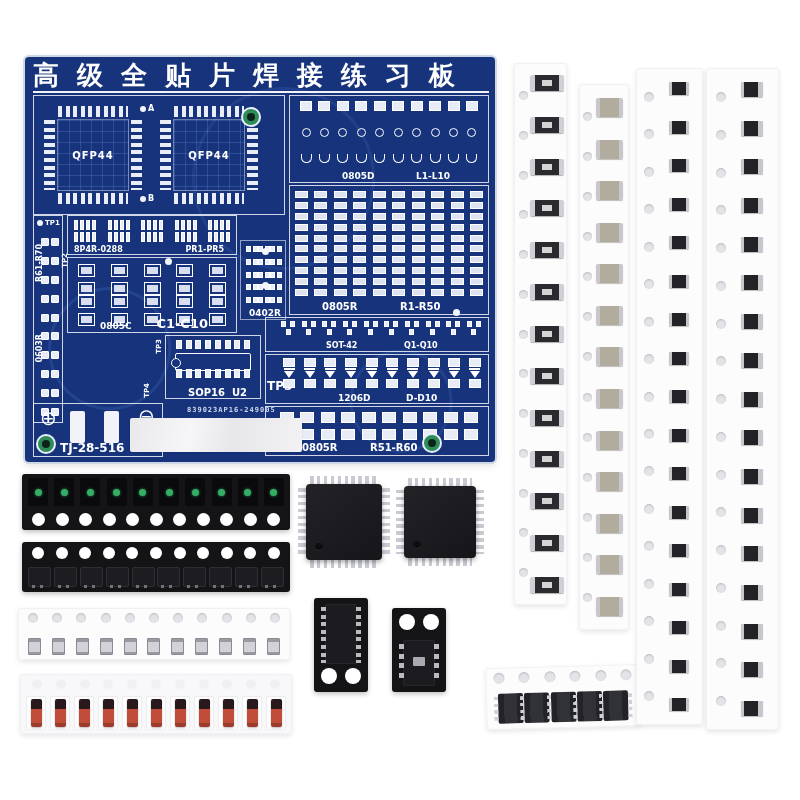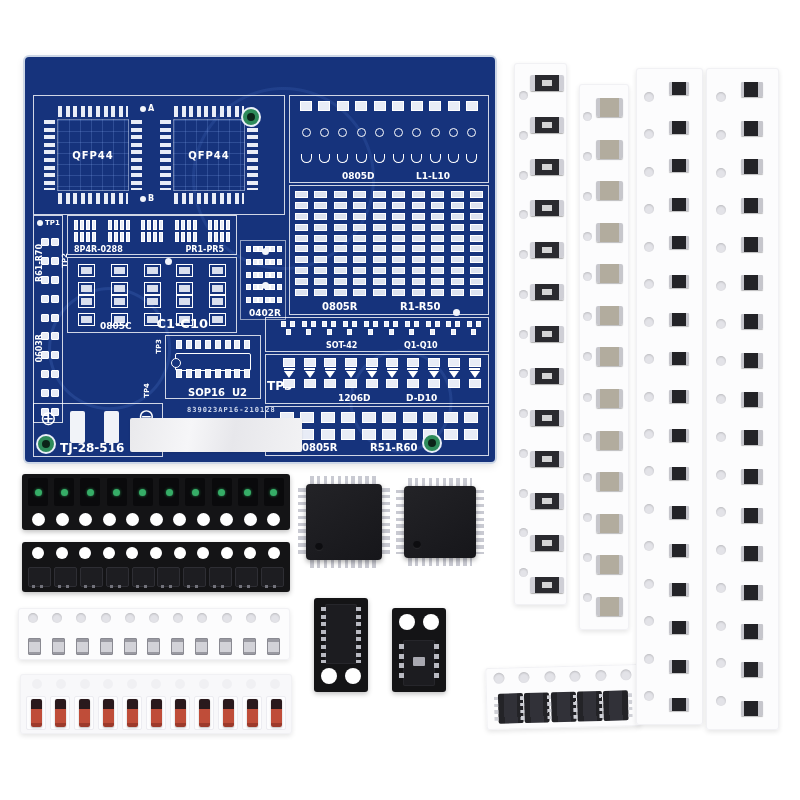--- a/index.html
+++ b/index.html
@@ -144,20 +144,21 @@
   .netres::before,.netres::after { content:''; position:absolute; top:3px; bottom:3px; width:4px;
       background:repeating-linear-gradient(to bottom,#cfd0d6 0 3.5px,transparent 3.5px 6.8px); }
   .netres::before{left:-4px} .netres::after{right:-4px}
 </style>
 </head>
 <body>
 
 <div class="canvas">
 
   <div class="pcb">
+    <div class="pcb-title">高级全贴片焊接练习板</div>
 
     <div class="sec" style="left:8px;top:38px;width:252px;height:120px;">
       <div class="qfp" style="left:10px;top:10px;">
         <div class="lt"></div>
         <div class="lb"></div>
         <div class="ll"></div>
         <div class="lr"></div>
         <div class="ctr">
             <span>QFP44</span>
           </div>
@@ -826,21 +827,21 @@
 
     <div class="sec" style="left:8px;top:346px;width:130px;height:54px;">
       <span class="silk" style="left:6px;top:2px;font-size:20px;font-weight:400;">⊕</span>
       <div class="pwr-pad" style="left:36px;top:7px;"></div>
       <div class="pwr-pad" style="left:70px;top:7px;"></div>
       <span class="silk" style="left:104px;top:0px;font-size:20px;font-weight:400;">⊖</span>
       <div class="ghole" style="left:4px;top:32px;"></div>
       <span class="silk" style="left:26px;bottom:1px;font-size:12px;">TJ-28-516</span>
     </div>
 
-    <div class="serial">839023AP16-210128</div>
+    <div class="serial">839023AP16-249005</div>
     <div class="sticker"></div>
 
     <div class="dot" style="left:140px;top:201px;"></div>
     <div class="dot" style="left:237px;top:191px;"></div>
     <div class="dot" style="left:237px;top:225px;"></div>
     <div class="dot" style="left:428px;top:252px;"></div>
   </div>
 
   <div class="tape-dark" style="left:22px;top:474px;width:268px;height:56px;">
     <div class="comps-row" style="left:6px;right:6px;top:4px;">

